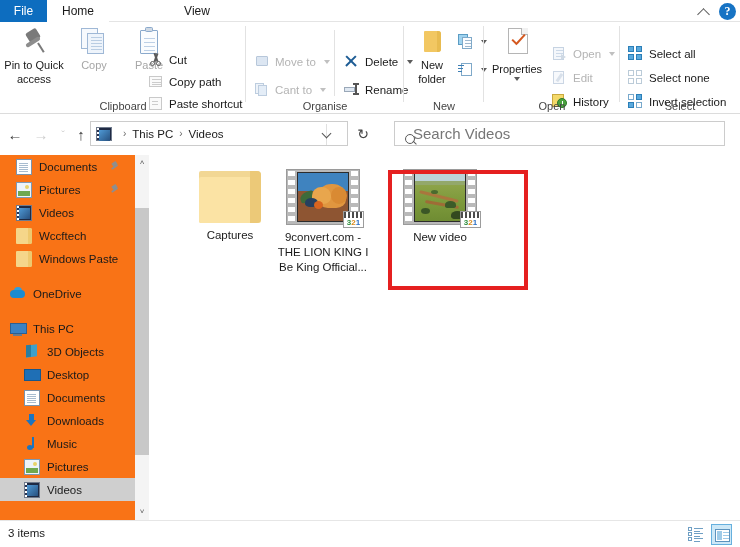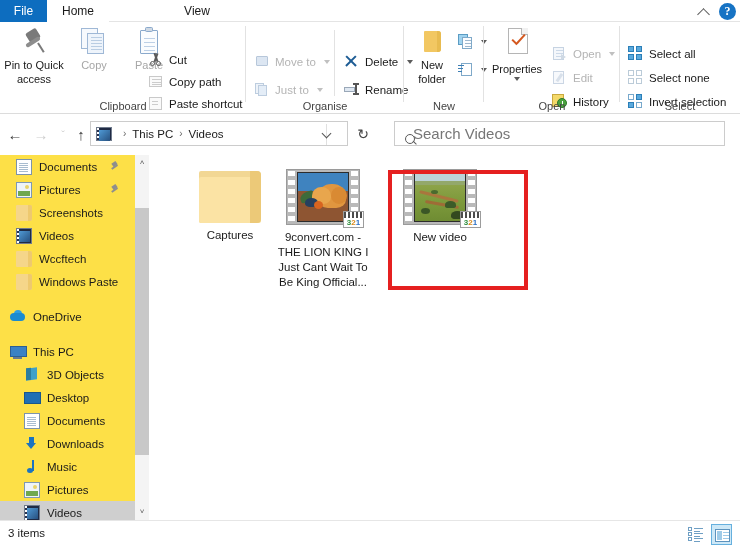--- a/index.html
+++ b/index.html
@@ -189,21 +189,21 @@
   }
   .searchbox .mag{ margin:0 8px 0 10px; }
   .magnifier{ position:relative; width:12px;height:12px;}
   .magnifier:before{content:"";position:absolute;left:0;top:0;width:8px;height:8px;border:1.4px solid #5a5a5a;border-radius:50%;}
   .magnifier:after{content:"";position:absolute;left:7px;top:8px;width:5px;height:1.4px;background:#5a5a5a;transform:rotate(45deg);}
   .searchbox .ph{ font-size:15px; color:#767676; }
 
   
   .sidebar{
     position:absolute; left:0; top:155px; width:135px; height:365px;
-    background:#fde047; overflow:hidden;
+    background:#f97316; overflow:hidden;
   }
   .navitem{
     position:relative; height:23px; display:flex; align-items:center;
     font-size:11.5px; color:#1a1a1a; cursor:default; white-space:nowrap;
   }
   .navitem.sel{ background:#cfcfcf; }
   .navitem .nic{ width:16px;height:16px; flex:0 0 16px; margin-right:7px; position:relative;}
   .navitem .pinmark{ position:absolute; right:16px; width:9px;height:9px; }
   .pinmark:before{content:"";position:absolute;left:2px;top:0;width:5px;height:4px;background:#8e8e8e;transform:rotate(-35deg);}
   .pinmark:after{content:"";position:absolute;left:1px;top:4px;width:7px;height:1.6px;background:#8e8e8e;transform:rotate(-35deg);}
@@ -394,21 +394,21 @@
     </div>
 
     <div class="rgroup" style="left:246px;width:158px;">
       <div class="smallitem dim" style="left:8px;top:30px;">
         <span class="sic"><span class="moveic"><span class="f"></span></span></span>
         <span>Move to</span>
         <span class="tri-dn dim" style="margin-left:3px;"></span>
       </div>
       <div class="smallitem dim" style="left:8px;top:58px;">
         <span class="sic"><span class="copytoic"><span class="a"></span><span class="b"></span></span></span>
-        <span>Just to</span>
+        <span>Cant to</span>
         <span class="tri-dn dim" style="margin-left:3px;"></span>
       </div>
       <div style="position:absolute;left:88px;top:8px;width:1px;height:66px;background:#e2e2e2;"></div>
       <div class="smallitem" style="left:98px;top:30px;">
         <span class="sic"><span class="xicon"></span></span>
         <span>Delete</span>
         <span class="tri-dn" style="margin-left:4px;"></span>
       </div>
       <div class="smallitem" style="left:98px;top:58px;">
         <span class="sic"><span class="renameic"><span class="bar"></span><span class="cur"></span></span></span>
@@ -521,24 +521,20 @@
   <div class="sidebar">
     <div class="navitem" style="padding-left:16px;">
       <span class="nic ic-doc"></span>
       <span>Documents</span>
       <span class="pinmark"></span>
     </div>
     <div class="navitem" style="padding-left:16px;">
       <span class="nic ic-pic"></span>
       <span>Pictures</span>
       <span class="pinmark"></span>
-    </div>
-    <div class="navitem" style="padding-left:16px;">
-      <span class="nic ic-folder"></span>
-      <span>Screenshots</span>
     </div>
     <div class="navitem" style="padding-left:16px;">
       <span class="nic ic-video"></span>
       <span>Videos</span>
     </div>
     <div class="navitem" style="padding-left:16px;">
       <span class="nic ic-folder"></span>
       <span>Wccftech</span>
     </div>
     <div class="navitem" style="padding-left:16px;">
@@ -622,21 +618,20 @@
             </div>
         </div>
         <div class="badge">
           <div class="top"></div>
           <div class="n"><span>3</span><span>2</span><span>1</span></div>
         </div>
       </div>
       <div class="caption">
         <div>9convert.com -</div>
         <div>THE LION KING I</div>
-        <div>Just Cant Wait To</div>
         <div>Be King Official...</div>
       </div>
     </div>
 
     <div class="tile" style="left:236px;top:12px;">
       <div class="vthumb">
         <div class="strip"></div>
         <div class="perf l"></div>
           <div class="perf r"></div>
         <div class="pic">

